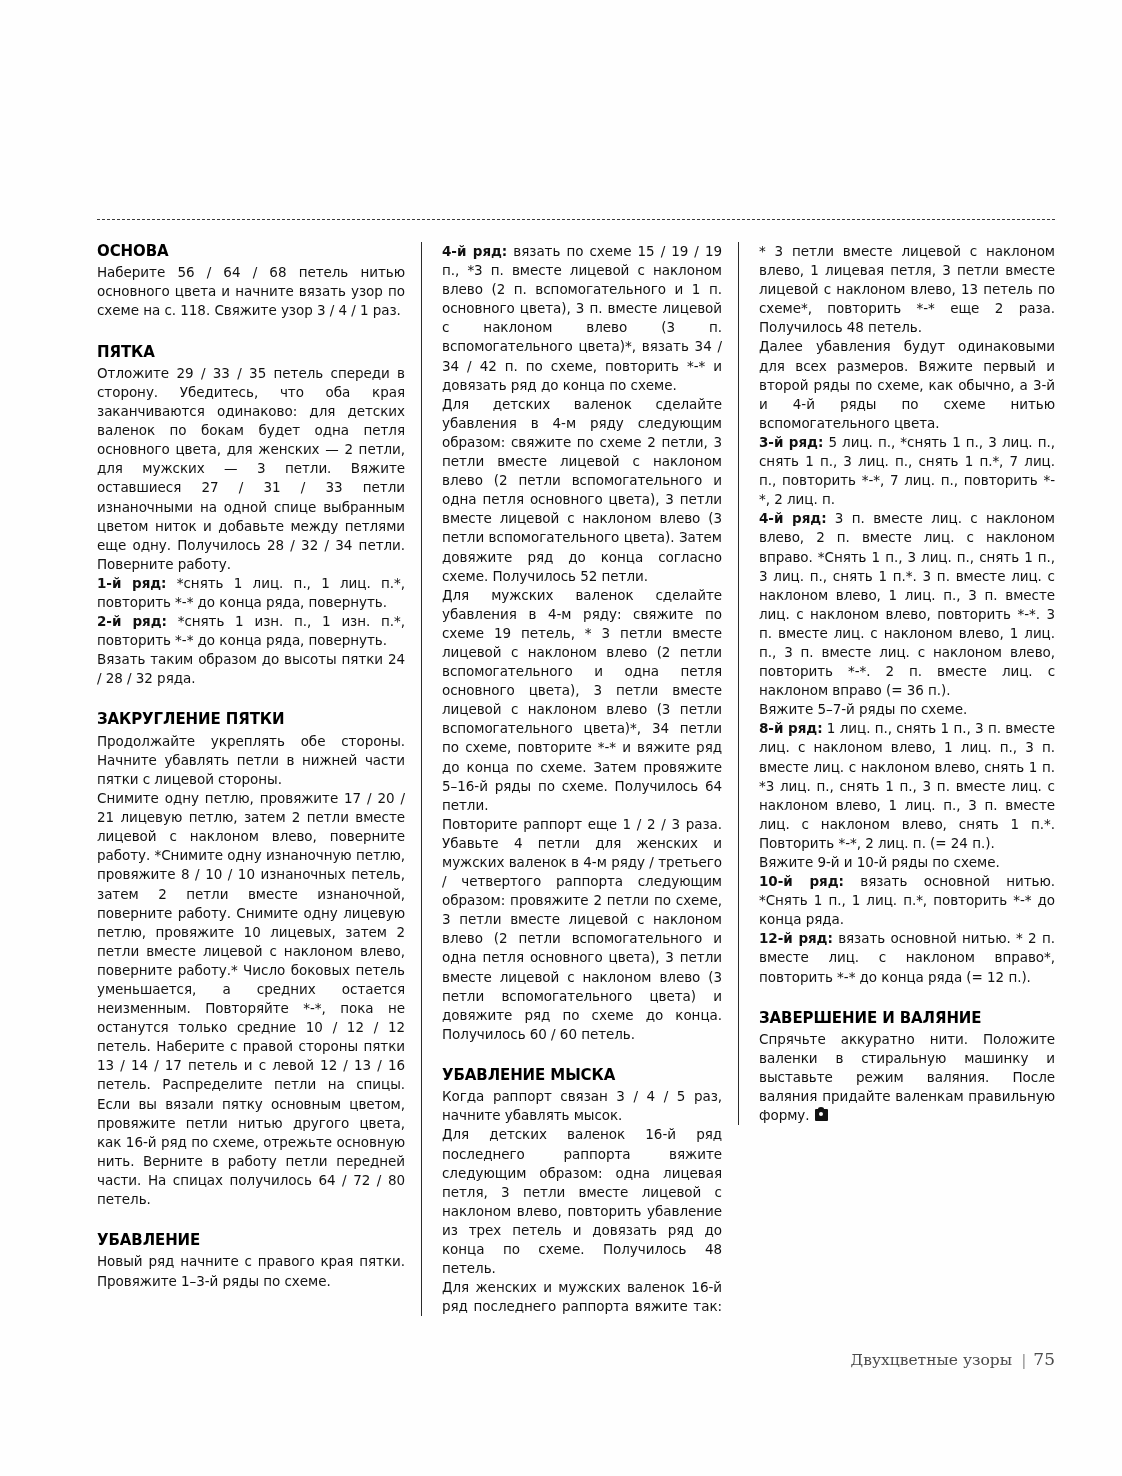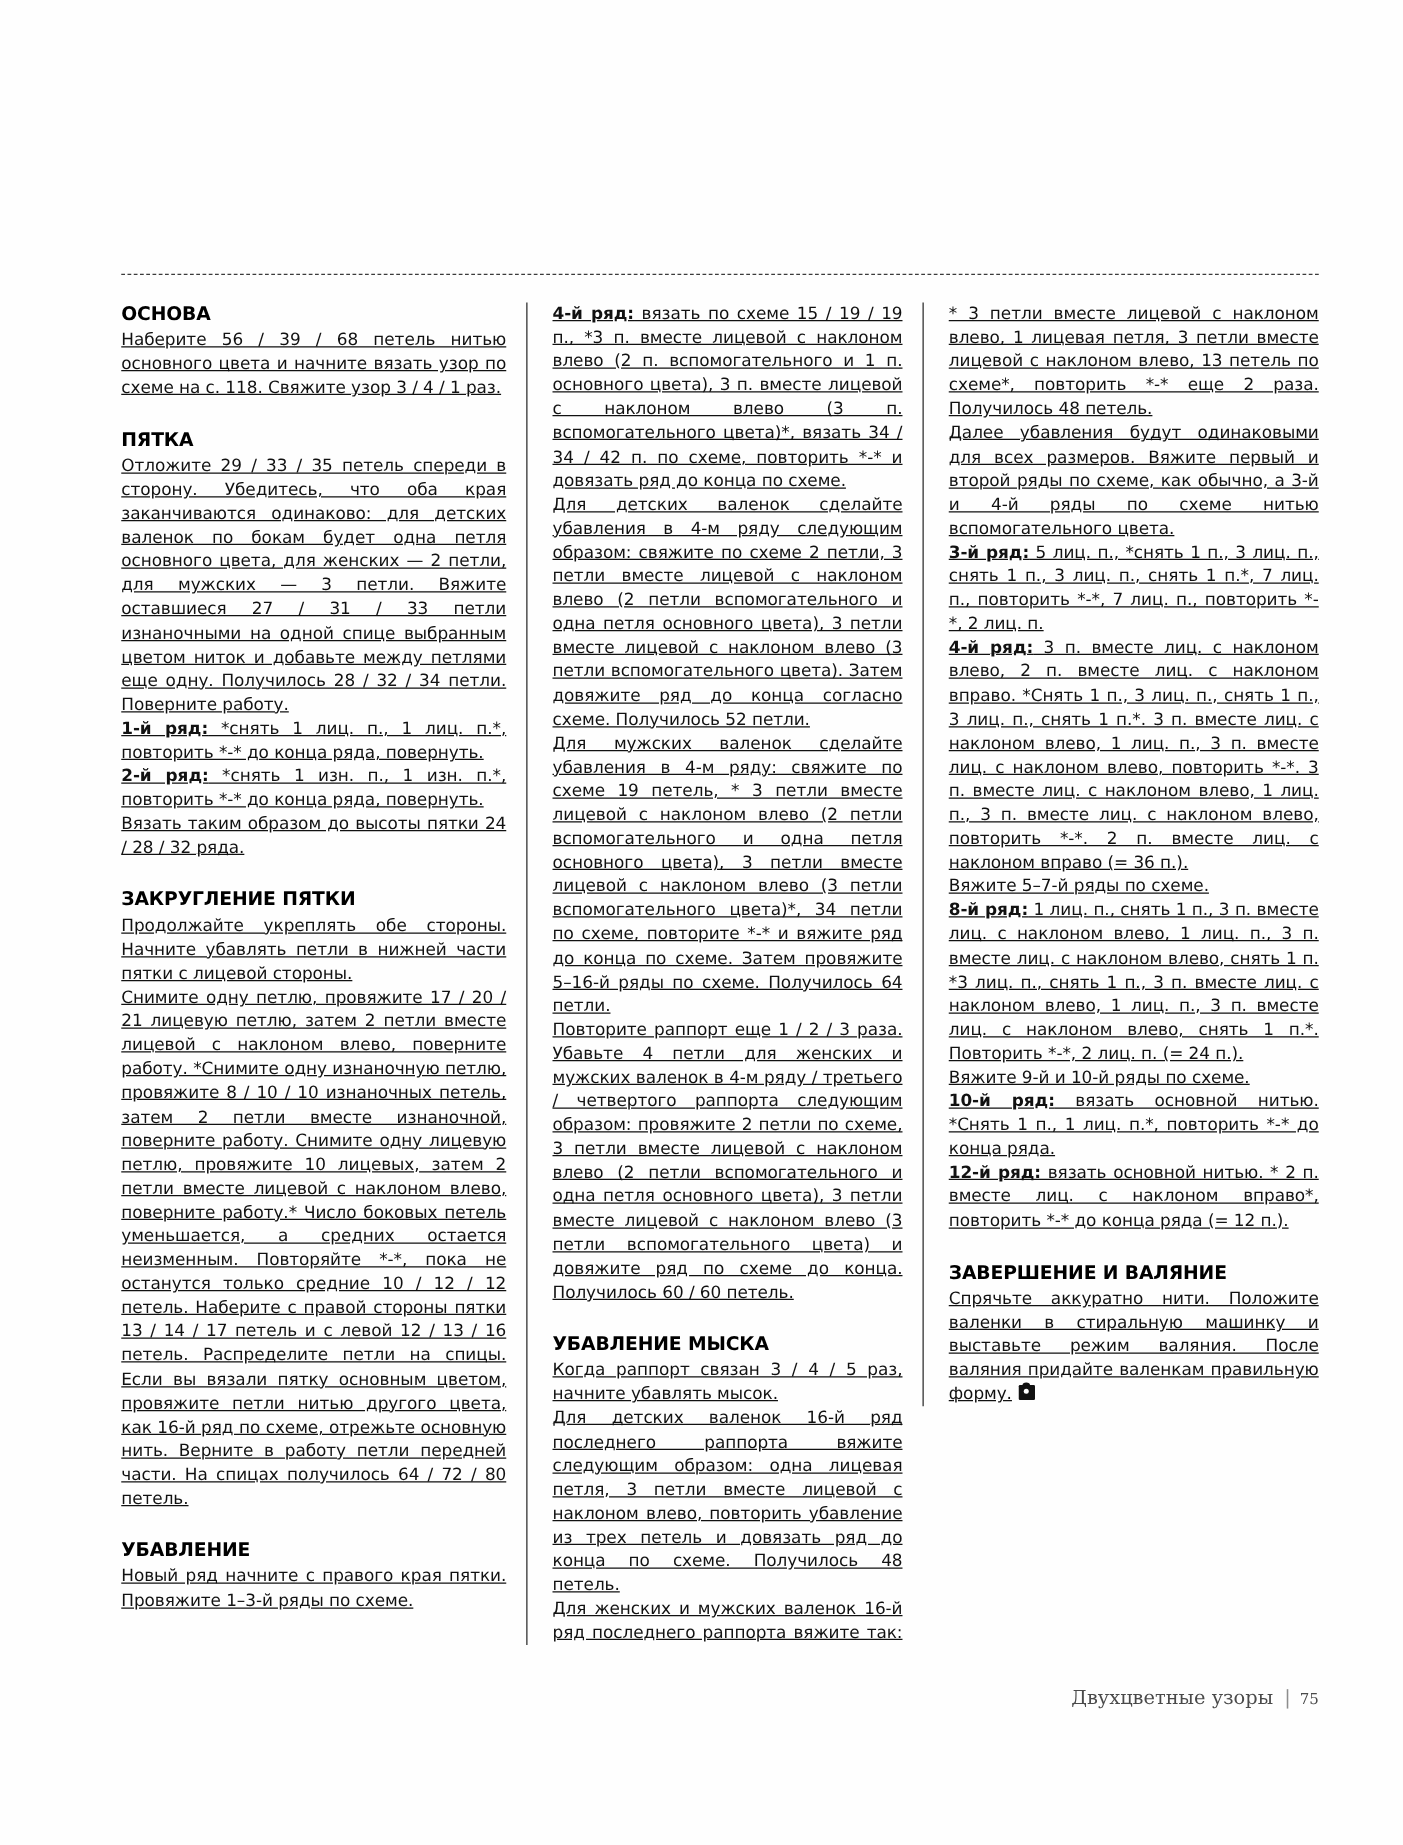--- a/index.html
+++ b/index.html
@@ -78,21 +78,20 @@
 
   p.para {
     font-size: 13.5px;
     line-height: 1.415;
     margin: 0;
     color: #111;
     text-align: justify;
     -webkit-hyphens: manual;
     hyphens: manual;
     letter-spacing: -0.05px;
-    text-decoration: underline;
   }
 
   .rowlabel {
     font-weight: bold;
   }
 
   .fulljust {
     text-align: justify;
     text-align-last: justify;
   }
@@ -107,21 +106,21 @@
     font-size: 15.5px;
     color: #4a4a4a;
   }
   .footer .sep {
     display: inline-block;
     margin: 0 7px 0 9px;
     color: #8d8d8d;
   }
   .footer .pagenum {
     font-family: "DejaVu Serif", serif;
-    font-size: 12px;
+    font-size: 17px;
     color: #4a4a4a;
   }
 
   .endmark {
     display: inline-block;
     width: 13px;
     height: 12px;
     background: #111;
     position: relative;
     vertical-align: -1px;
@@ -156,21 +155,21 @@
 
   <div class="content-area">
 
     <div class="top-rule"></div>
 
     <div class="columns">
 
       <div class="col col-1">
 
         <h2 class="sec">ОСНОВА</h2>
-        <p class="para">Наберите 56 / 39 / 68 петель нитью основного цвета и начните вязать узор по схеме на с. 118. Свяжите узор 3 / 4 / 1 раз.</p>
+        <p class="para">Наберите 56 / 64 / 68 петель нитью основного цвета и начните вязать узор по схеме на с. 118. Свяжите узор 3 / 4 / 1 раз.</p>
 
         <h2 class="sec" style="margin-top:22px;">ПЯТКА</h2>
         <p class="para">Отложите 29 / 33 / 35 петель спереди в сторону. Убедитесь, что оба края заканчиваются одинаково: для детских валенок по бокам будет одна петля основного цвета, для женских — 2 петли, для мужских — 3 петли. Вяжите оставшиеся 27 / 31 / 33 петли изнаночными на одной спице выбранным цветом ниток и добавьте между петлями еще одну. Получилось 28 / 32 / 34 петли. Поверните работу.</p>
         <p class="para"><span class="rowlabel">1-й ряд:</span> *снять 1 лиц. п., 1 лиц. п.*, повторить *-* до конца ряда, повернуть.</p>
         <p class="para"><span class="rowlabel">2-й ряд:</span> *снять 1 изн. п., 1 изн. п.*, повторить *-* до конца ряда, повернуть.</p>
         <p class="para">Вязать таким образом до высоты пятки 24 / 28 / 32 ряда.</p>
 
         <h2 class="sec" style="margin-top:22px;">ЗАКРУГЛЕНИЕ ПЯТКИ</h2>
         <p class="para">Продолжайте укреплять обе стороны. Начните убавлять петли в нижней части пятки с лицевой стороны.</p>
         <p class="para">Снимите одну петлю, провяжите 17 / 20 / 21 лицевую петлю, затем 2 петли вместе лицевой с наклоном влево, поверните работу. *Снимите одну изнаночную петлю, провяжите 8 / 10 / 10 изнаночных петель, затем 2 петли вместе изнаночной, поверните работу. Снимите одну лицевую петлю, провяжите 10 лицевых, затем 2 петли вместе лицевой с наклоном влево, поверните работу.* Число боковых петель уменьшается, а средних остается неизменным. Повторяйте *-*, пока не останутся только средние 10 / 12 / 12 петель. Наберите с правой стороны пятки 13 / 14 / 17 петель и с левой 12 / 13 / 16 петель. Распределите петли на спицы. Если вы вязали пятку основным цветом, провяжите петли нитью другого цвета, как 16-й ряд по схеме, отрежьте основную нить. Верните в работу петли передней части. На спицах получилось 64 / 72 / 80 петель.</p>

